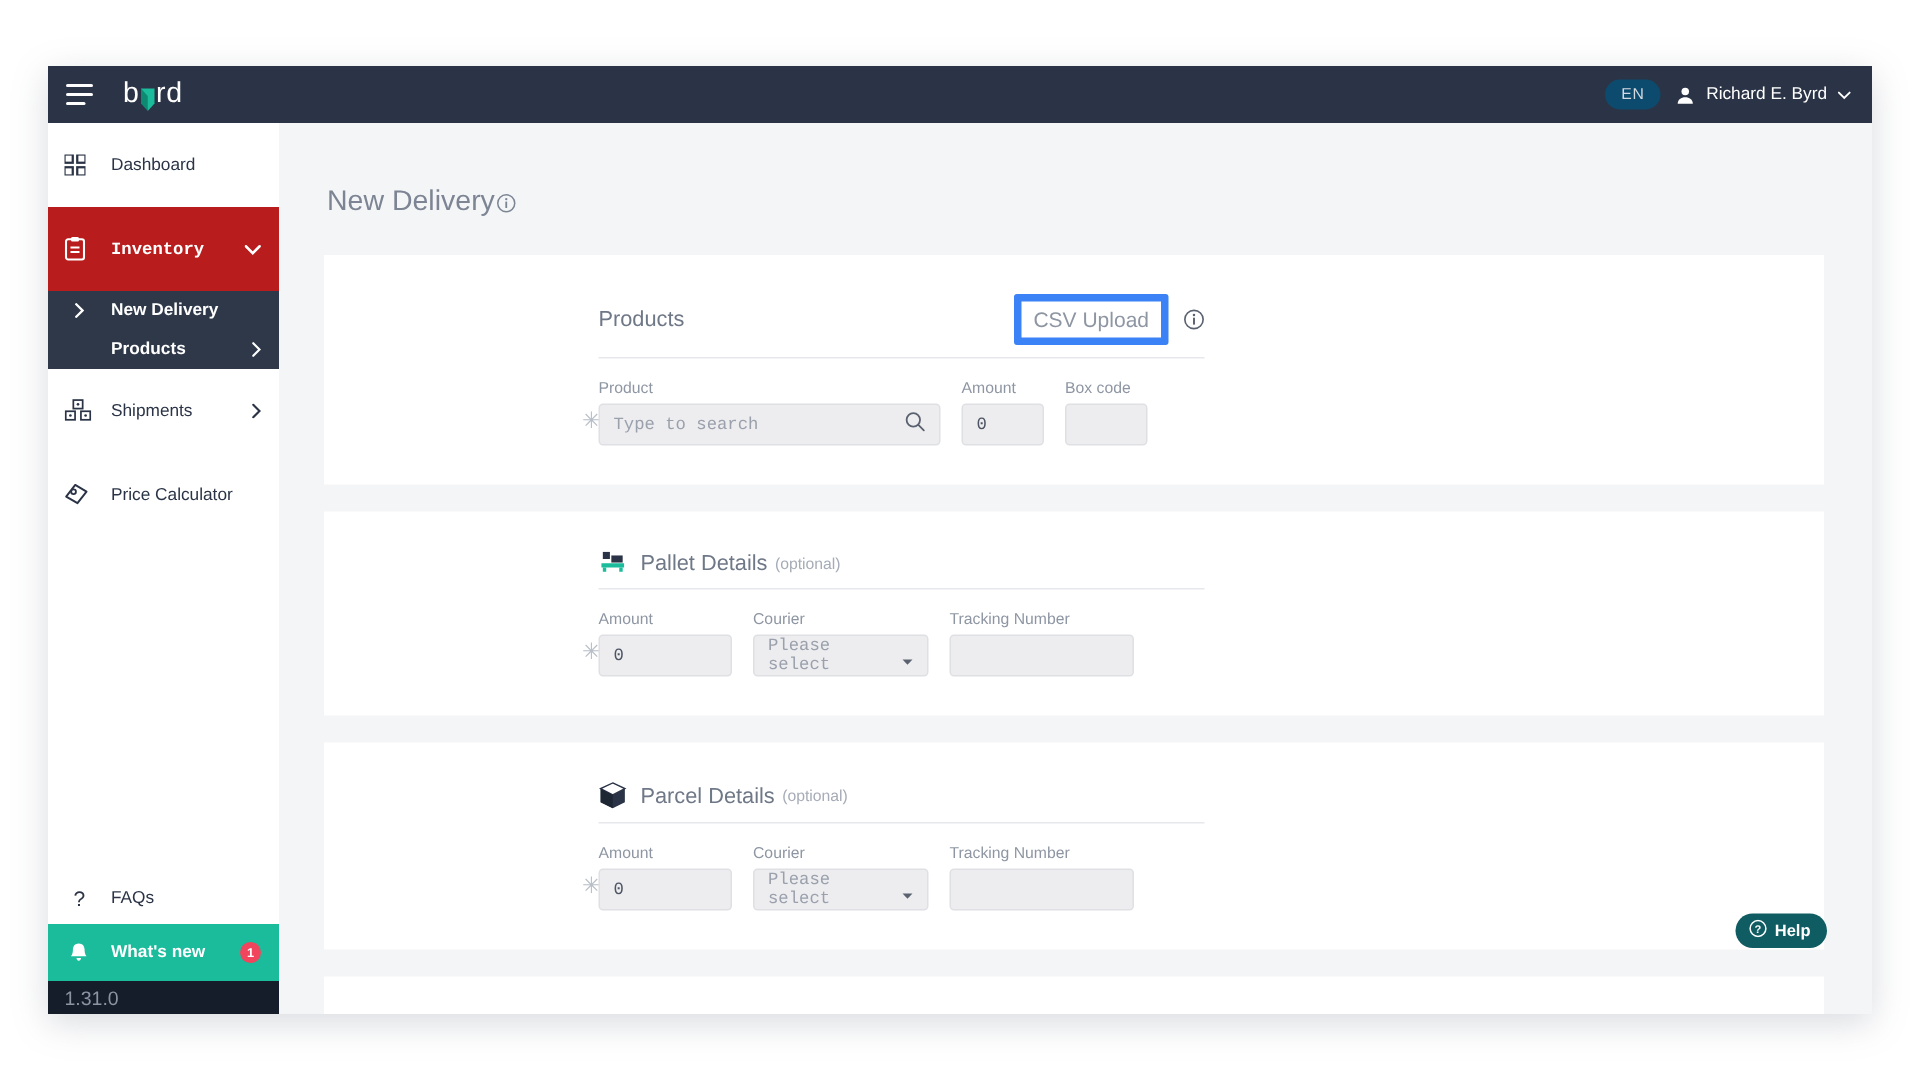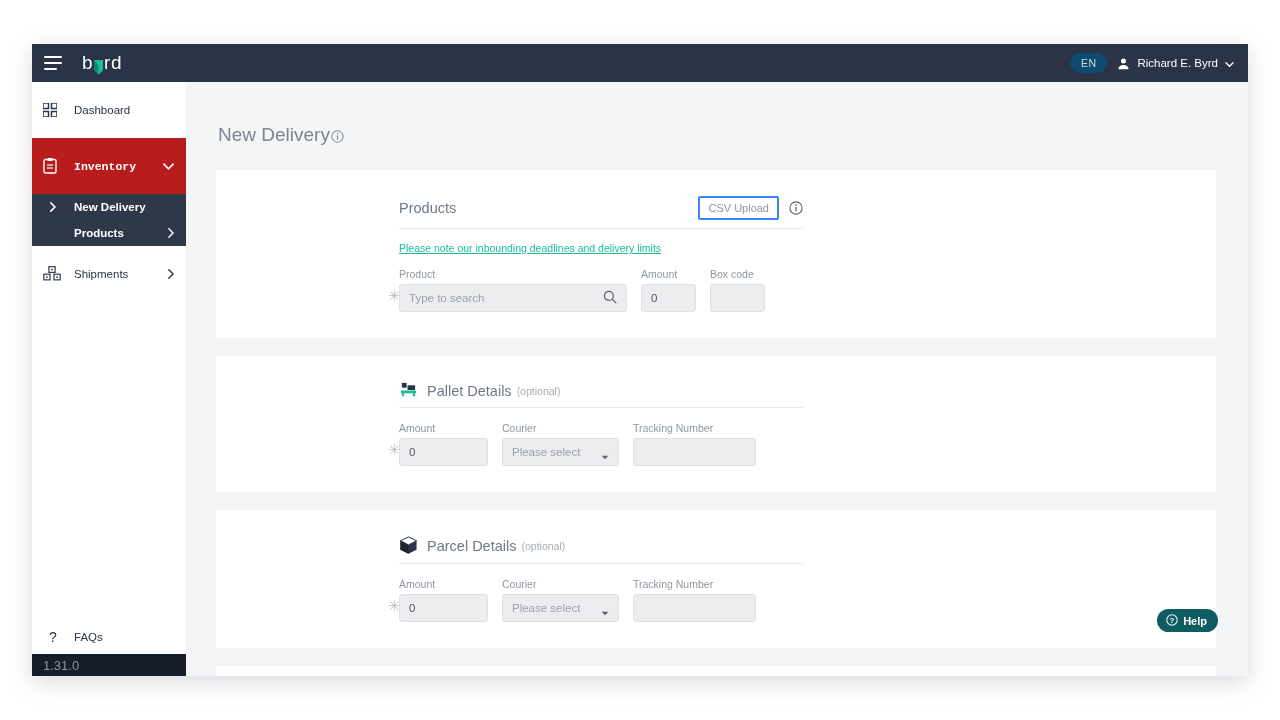--- a/index.html
+++ b/index.html
@@ -116,41 +116,41 @@
   .sec-head {
     display: flex; align-items: center; width: 404px; margin-left: 183px;
     border-bottom: 1px solid #e7e8eb; padding-bottom: 8px;
   }
   .sec-head .sec-ico { margin-right: 9px; display: flex; align-items: center; }
   .sec-title { font-size: 14.5px; color: #6f7887; font-weight: 400; }
   .sec-optional { font-size: 10.5px; color: #a6acb7; margin-left: 5px; }
   .sec-head .head-right { margin-left: auto; display: flex; align-items: center; gap: 10px; }
 
   .csv-btn {
-    border: 2px solid #3b82f6; color: #8e96a3; background: #ffffff;
-    font-size: 11px; padding: 4px 8px; border-radius: 2px; cursor: pointer;
+    border: 5px solid #3b82f6; color: #8e96a3; background: #ffffff;
+    font-size: 14px; padding: 4px 8px; border-radius: 2px; cursor: pointer;
     white-space: nowrap;
   }
   .info-ico { cursor: pointer; display: flex; }
 
   .note-link {
     display: block; margin-left: 183px; margin-top: 13px;
     font-size: 10.5px; color: #1abc9c; text-decoration: underline; cursor: pointer;
   }
 
   .field-row { display: flex; align-items: flex-end; margin-left: 172px; margin-top: 14px; gap: 0; }
   .req-star { width: 11px; color: #b9bfc9; font-size: 15px; line-height: 1;
     margin-bottom: 9px; margin-right: 0px; }
   .field { display: flex; flex-direction: column; margin-right: 14px; }
   .field-label { font-size: 10.5px; color: #8e96a3; margin-bottom: 4px; }
 
   .inp {
     background: #ededef; border: 1px solid #dfe0e4; border-radius: 3px;
     height: 28px; font-size: 11.5px; color: #4d5564;
-    padding: 12px 9px; font-family: Liberation Sans, sans-serif;
+    padding: 12px 9px; font-family: Liberation Mono, monospace;
     display: flex; align-items: center;
   }
   .inp.ph { color: #9aa1ad; }
   .inp-search { width: 228px; justify-content: space-between; }
   .inp-amount { width: 55px; }
   .inp-box { width: 55px; }
   .inp-amount2 { width: 89px; }
   .inp-select { width: 117px; justify-content: space-between; }
   .inp-track { width: 123px; }
 
@@ -270,33 +270,52 @@
           </span>
           <span class="nav-label">Shipments</span>
           <span class="nav-arrow">
             <svg width="7" height="10" viewBox="0 0 8 12">
                 <path d="M2 1 L7 6 L2 11" stroke="#2b3446" stroke-width="1.7" fill="none" stroke-linecap="round"></path>
               </svg>
           </span>
         </div>
 
 
+        <div class="nav-item">
+          <span class="nav-ico">
+            <svg width="16" height="16" viewBox="0 0 17 17">
+              <path d="M1.2 9.6 L7.6 1.4 L15.6 6.1 L9.2 14.3 Z" fill="none" stroke="#2b3446" stroke-width="1.4" stroke-linejoin="round"></path>
+              <circle cx="6.4" cy="6.2" r="1.7" fill="none" stroke="#2b3446" stroke-width="1.3"></circle>
+            </svg>
+          </span>
+          <span class="nav-label">Price Calculator</span>
+        </div>
       </div>
 
       <div class="nav-spacer"></div>
 
       <div class="nav-faq">
         <span class="nav-ico">
           <svg width="10" height="15" viewBox="0 0 10 15">
               <text x="1" y="12" font-family="Liberation Sans, sans-serif" font-size="14" fill="#2b3446">?</text>
             </svg>
         </span>
         <span class="nav-label">FAQs</span>
       </div>
 
+      <div class="whatsnew">
+        <span class="nav-ico">
+          <svg width="13" height="14" viewBox="0 0 14 15">
+            <path d="M7 1 C9.8 1 11.2 3 11.2 5.6 C11.2 9 12.6 10.2 12.6 10.2 L1.4 10.2 C1.4 10.2 2.8 9 2.8 5.6 C2.8 3 4.2 1 7 1 Z" fill="#ffffff"></path>
+            <path d="M5.4 11.5 C5.4 12.6 6.1 13.4 7 13.4 C7.9 13.4 8.6 12.6 8.6 11.5 Z" fill="#ffffff"></path>
+          </svg>
+        </span>
+        <span class="nav-label">What's new</span>
+        <span class="badge">1</span>
+      </div>
 
 
       <div class="version">1.31.0</div>
     </div>
 
     <div class="main">
 
       <div class="page-title">
         <span>New Delivery</span>
         <span class="ti">
@@ -317,21 +336,20 @@
               <span class="info-ico">
                 <svg width="14" height="14" viewBox="0 0 14 14">
                     <circle cx="7" cy="7" r="6.1" fill="none" stroke="#5a6270" stroke-width="1.1"></circle>
                     <circle cx="7" cy="4" r="0.85" fill="#5a6270"></circle>
                     <rect x="6.35" y="5.8" width="1.3" height="4.6" fill="#5a6270"></rect>
                   </svg>
               </span>
             </span>
           </div>
 
-          <span class="note-link">Please note our inbounding deadlines and delivery limits</span>
 
           <div class="field-row">
             <span class="req-star">✳</span>
             <div class="field">
               <span class="field-label">Product</span>
               <div class="inp ph inp-search">
                 <span>Type to search</span>
                 <span>
                   <svg width="14" height="14" viewBox="0 0 15 15">
                       <circle cx="6.3" cy="6.3" r="4.8" fill="none" stroke="#5a6270" stroke-width="1.3"></circle>

